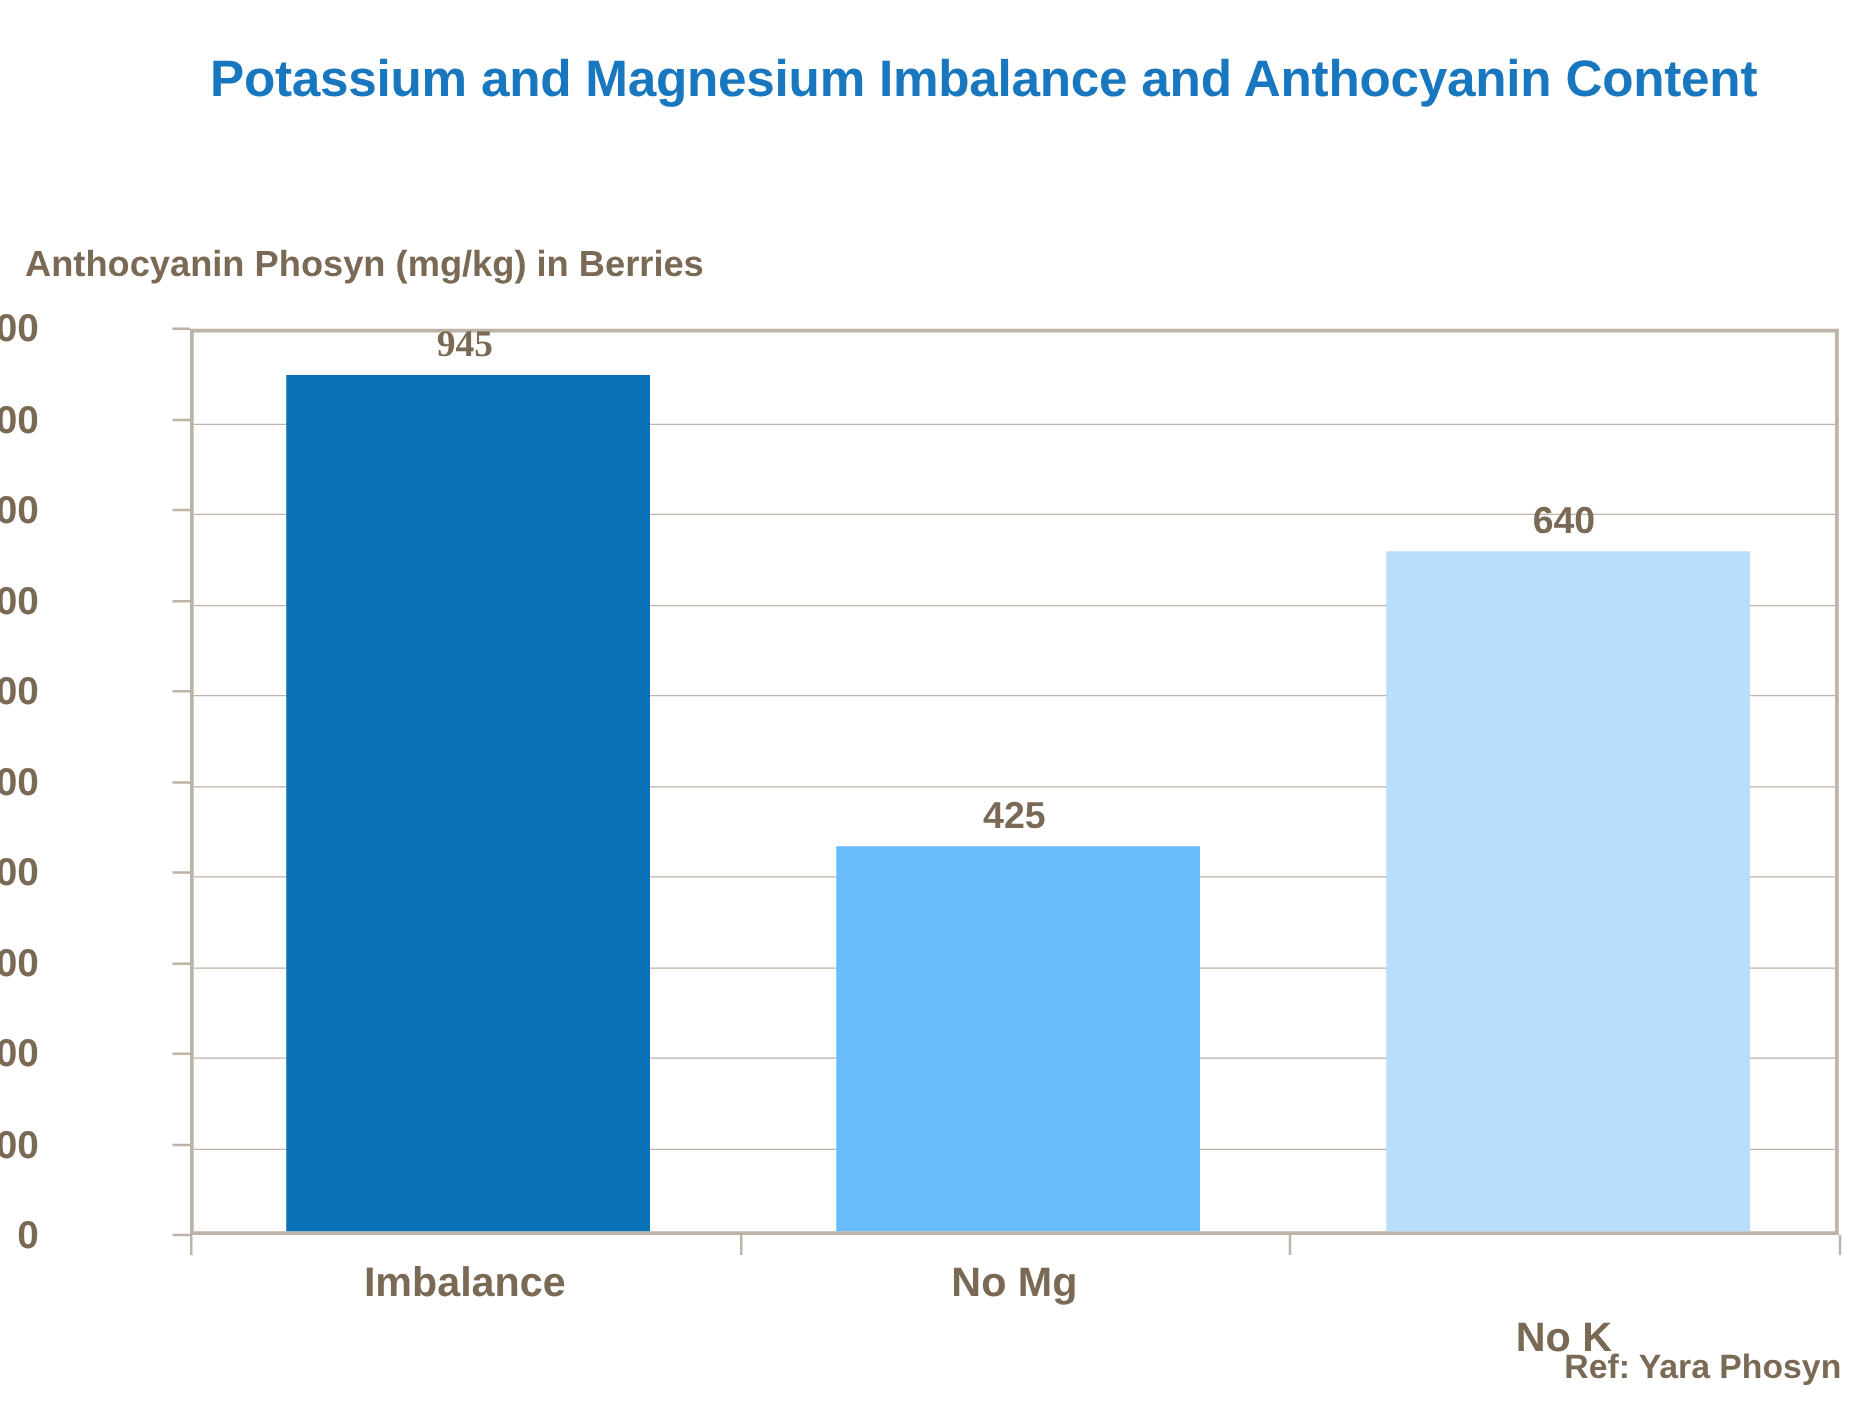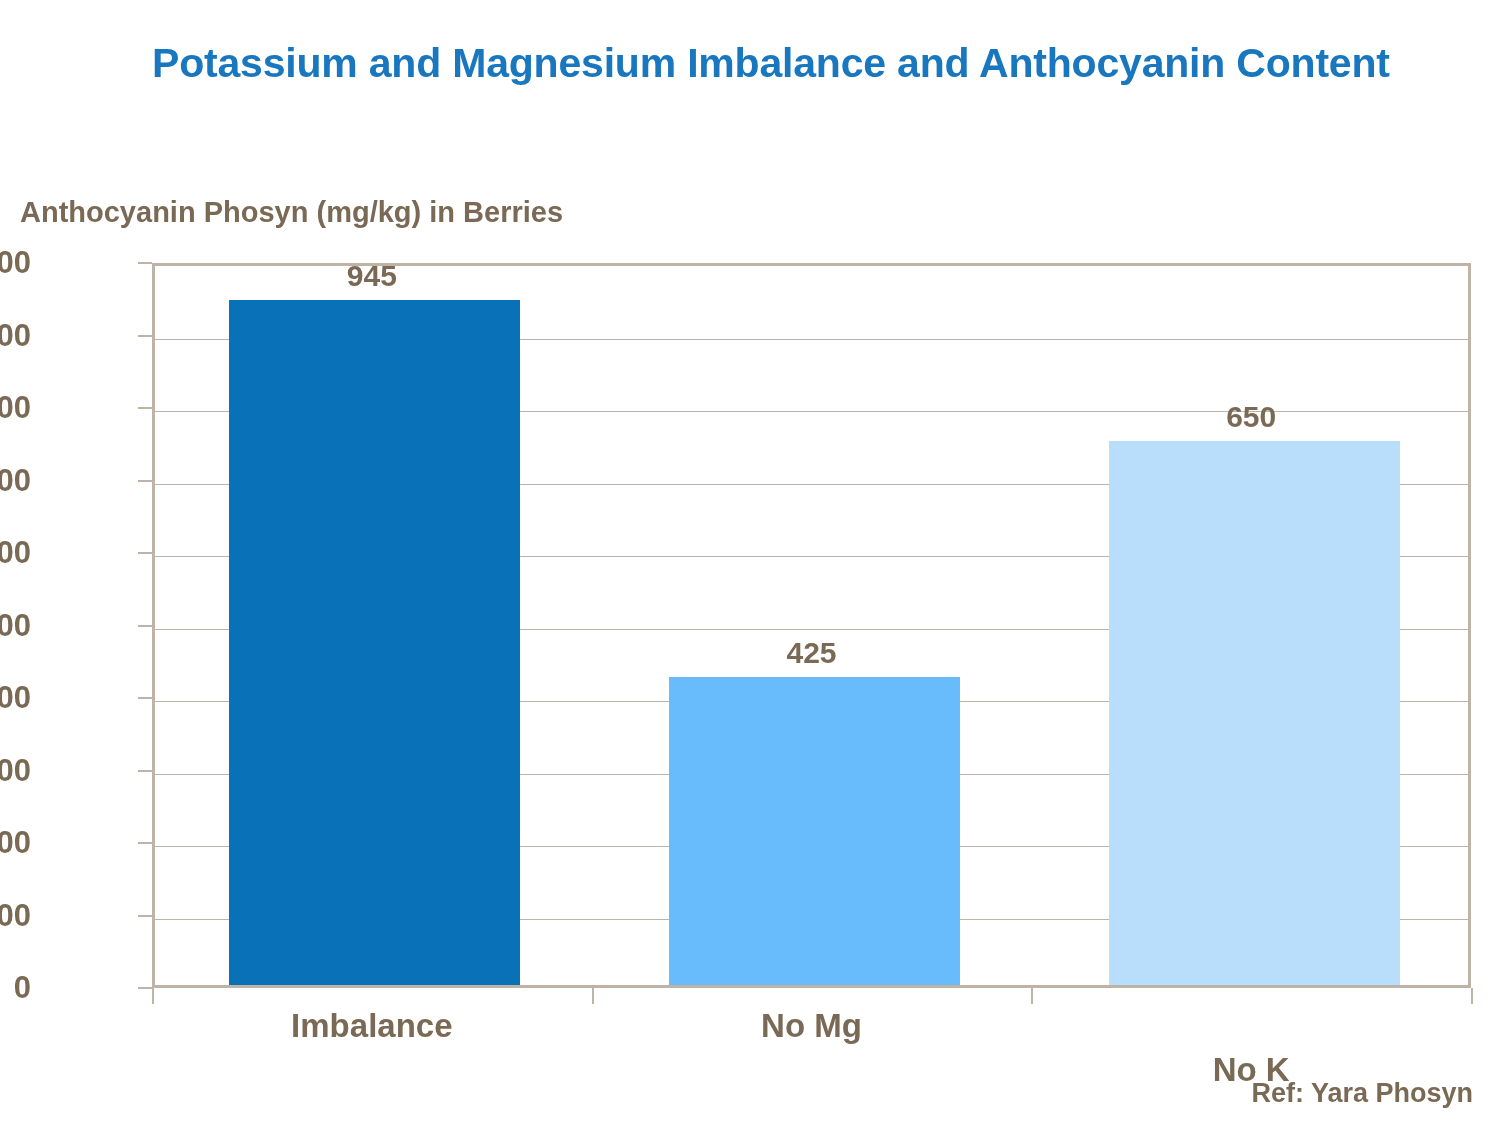--- a/index.html
+++ b/index.html
@@ -11,21 +11,21 @@
     width: 1501px;
     height: 1125px;
     font-family: "Liberation Sans", sans-serif;
     position: relative;
     overflow: hidden;
   }
 
   
   #chart-title {
     position: absolute;
-    left: 152px;
+    left: 168px;
     top: 38px;
     width: 1320px;
     font-size: 41px;
     font-weight: bold;
     line-height: 1.22;
     color: #1877be;
     letter-spacing: -0.2px;
   }
 
   
@@ -175,18 +175,18 @@
     <div class="cat-label" style="left: 152px; width: 439.667px;">Imbalance</div>
     <div class="xtick-mark" style="left: 591.667px;"></div>
     <div class="cat-label" style="left: 591.667px; width: 439.667px;">No Mg</div>
     <div class="xtick-mark" style="left: 1031.33px;"></div>
     <div class="cat-label" style="left: 1031.33px; width: 439.667px; margin-top: 44px;">No K</div>
     <div class="xtick-mark" style="left: 152px;"></div>
     <div class="xtick-mark" style="left: 1471px;"></div>
   </div>
 
 <div id="bar-values">
-    <div class="bar-value" style="left: 226.333px; width: 291px; top: 258.875px;">945</div>
+    <div class="bar-value" style="left: 226.333px; width: 291px; top: 258.875px; font-family: Liberation Serif, serif;">945</div>
     <div class="bar-value" style="left: 666px; width: 291px; top: 635.875px;">425</div>
-    <div class="bar-value" style="left: 1105.67px; width: 291px; top: 400.25px;">650</div>
+    <div class="bar-value" style="left: 1105.67px; width: 291px; top: 400.25px;">640</div>
   </div>
 
 <div id="reference-note">Ref: Yara Phosyn</div>
 
 </body></html>

